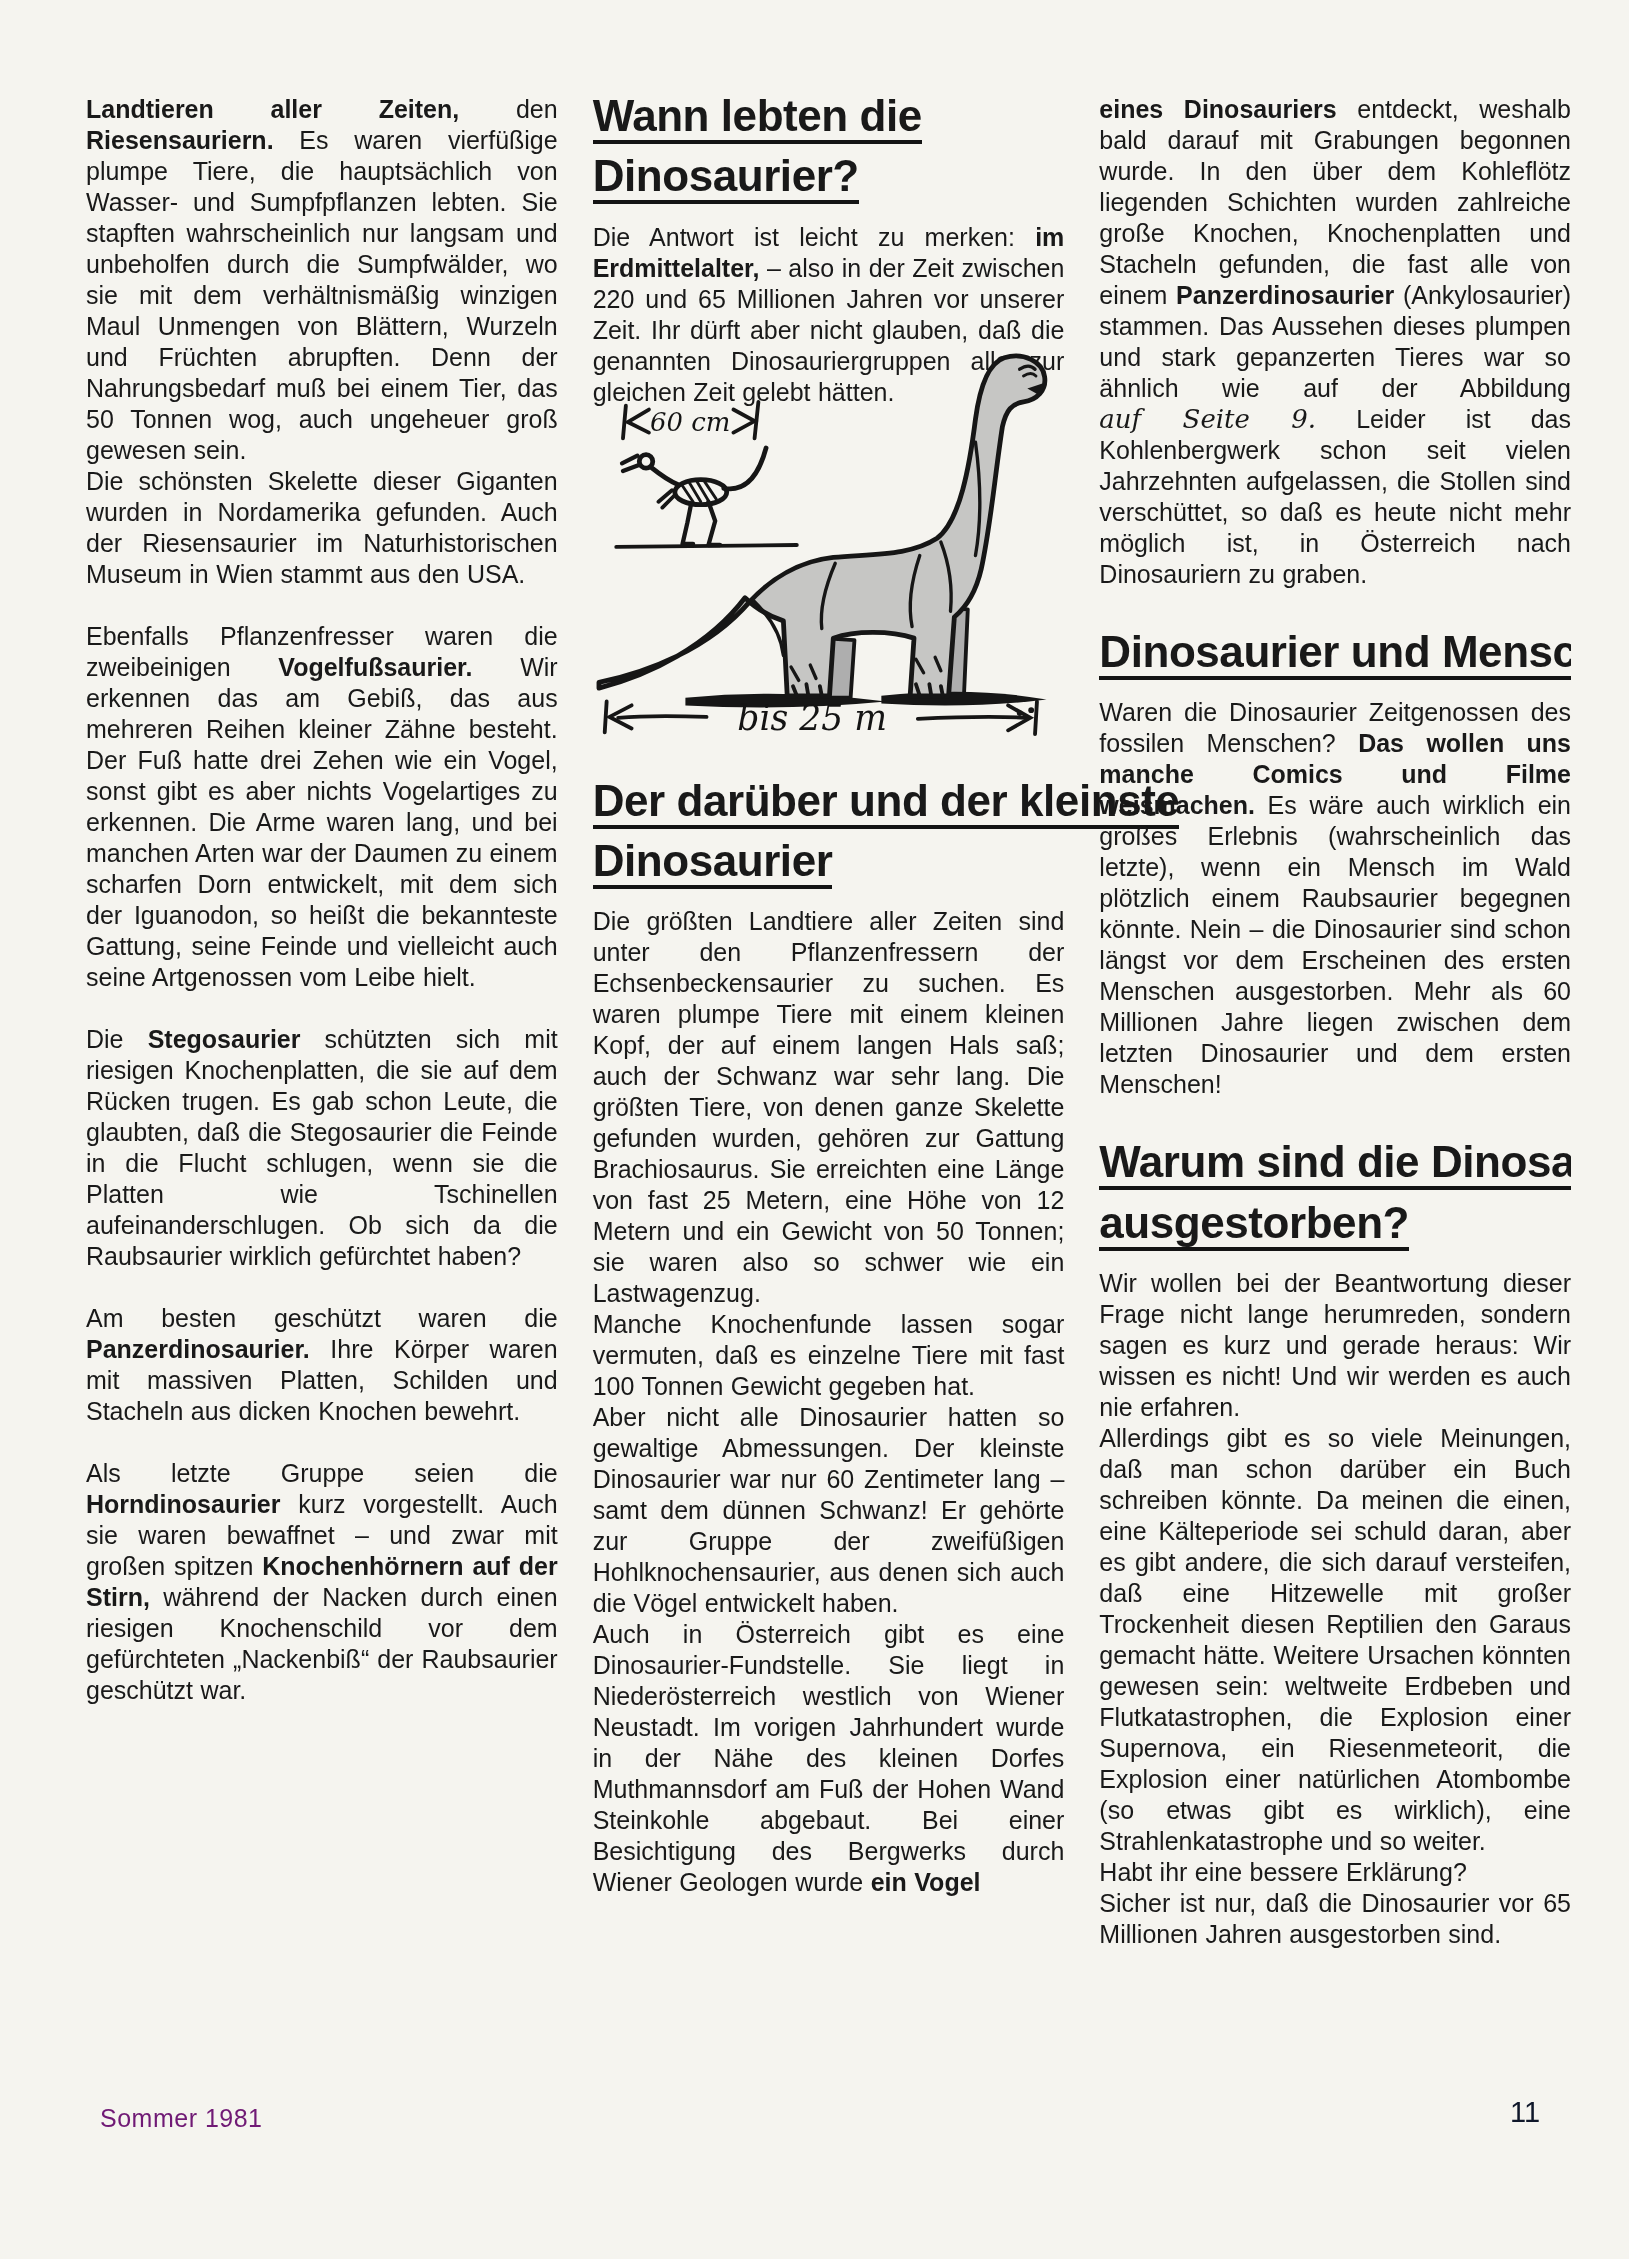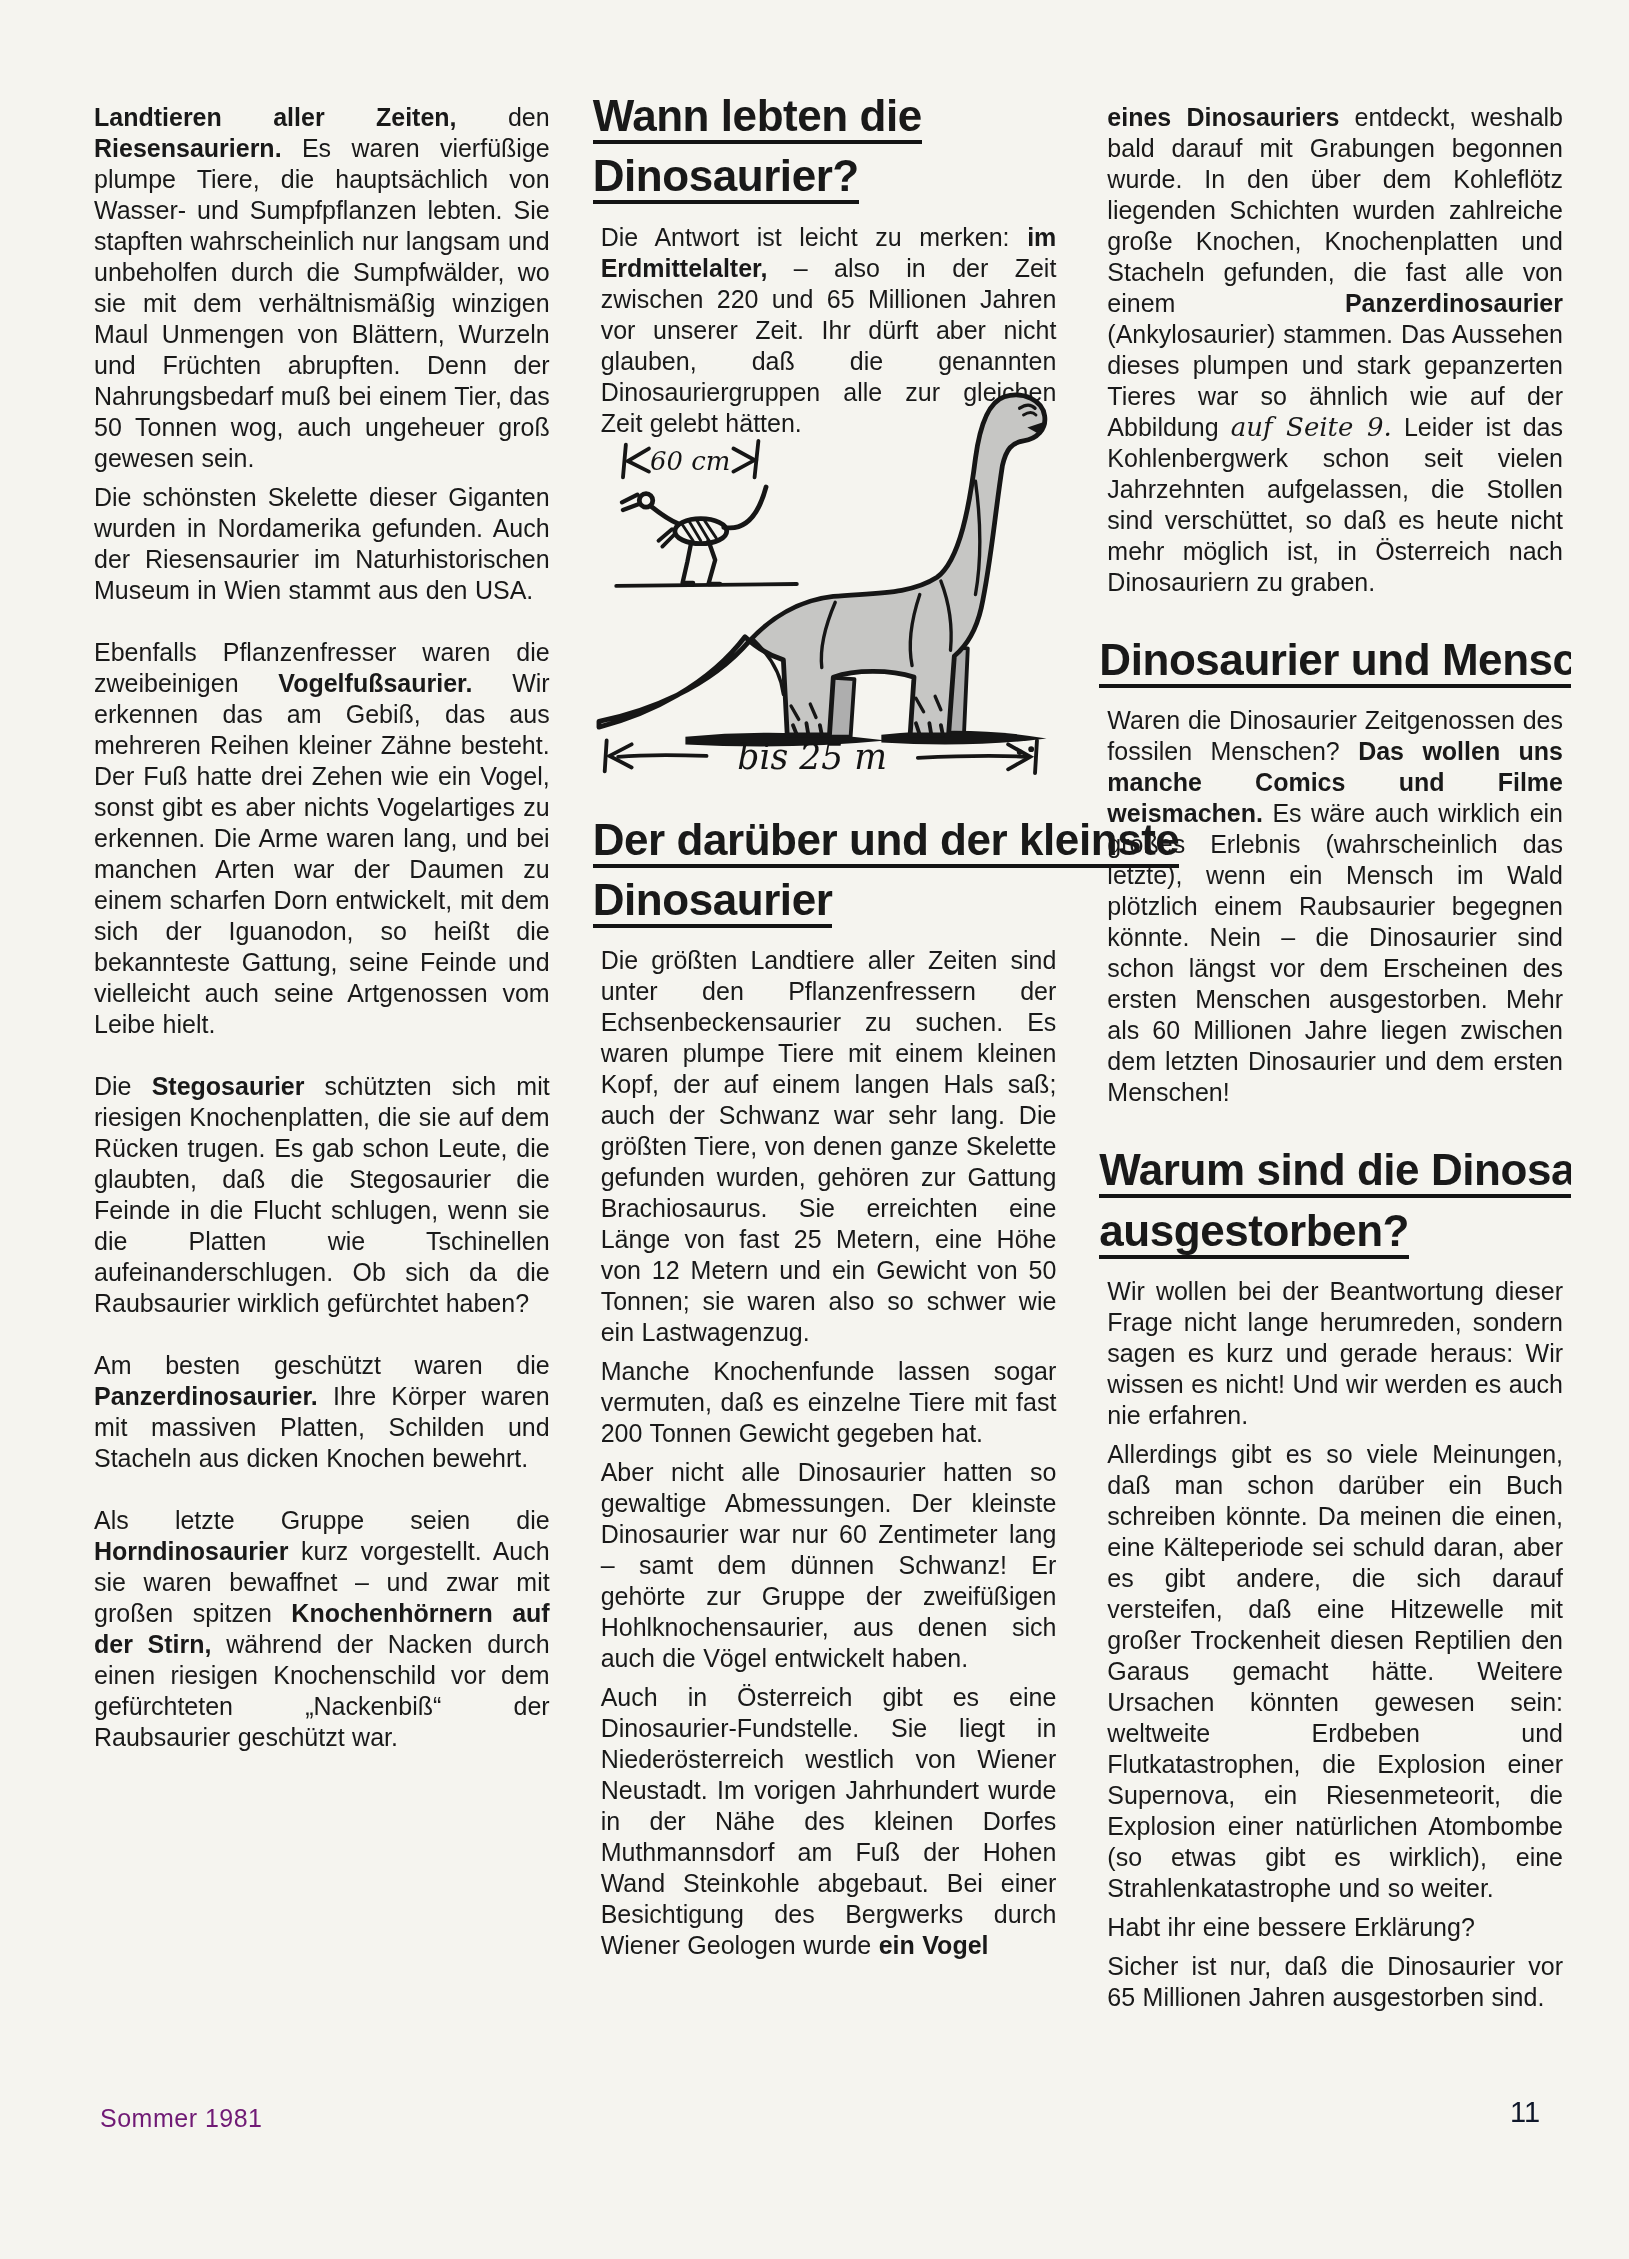--- a/index.html
+++ b/index.html
@@ -12,21 +12,21 @@
     color:#191919;
   }
   .columns{
     position:absolute;left:86px;top:94px;
     width:1485px;height:2027px;
     display:flex;gap:35px;
     overflow:hidden;
   }
   .col{flex:1 1 0;min-width:0;}
   .col p{
-    margin:8px;
+    margin:0;
     font-size:25px;line-height:31px;
     text-align:justify;
     hyphens:auto;-webkit-hyphens:auto;
     word-spacing:0.02em;
   }
   .col p.gap{margin-top:31px;}
   .col p b{font-weight:bold;}
   .hw{
     font-family:"DejaVu Serif", serif;
     font-style:italic;
@@ -178,21 +178,21 @@
             <text class="figlabel lbl-large" x="228" y="396" text-anchor="middle">bis 25 m</text>
           </g>
         </svg>
       </figure>
 
       <h2>
         <span class="hline">Der darüber und der kleinste</span>
         <span class="hline">Dinosaurier</span>
       </h2>
       <p><span>Die größten Landtiere aller Zeiten sind unter den Pflanzenfressern der Echsenbeckensaurier zu suchen. Es waren plumpe Tiere mit einem kleinen Kopf, der auf einem langen Hals saß; auch der Schwanz war sehr lang. Die größten Tiere, von denen ganze Skelette gefunden wurden, gehören zur Gattung Brachiosaurus. Sie erreichten eine Länge von fast 25 Metern, eine Höhe von 12 Metern und ein Gewicht von 50 Tonnen; sie waren also so schwer wie ein Lastwagenzug.</span></p>
-      <p><span>Manche Knochenfunde lassen sogar vermuten, daß es einzelne Tiere mit fast 200 Tonnen Gewicht gegeben hat.</span></p>
+      <p><span>Manche Knochenfunde lassen sogar vermuten, daß es einzelne Tiere mit fast 100 Tonnen Gewicht gegeben hat.</span></p>
       <p><span>Aber nicht alle Dinosaurier hatten so gewaltige Abmessungen. Der kleinste Dinosaurier war nur 60 Zentimeter lang – samt dem dünnen Schwanz! Er gehörte zur Gruppe der zweifüßigen Hohlknochensaurier, aus denen sich auch die Vögel entwickelt haben.</span></p>
 
       <p><span>Auch in Österreich gibt es eine Dinosaurier-Fundstelle. Sie liegt in Niederösterreich westlich von Wiener Neustadt. Im vorigen Jahrhundert wurde in der Nähe des kleinen Dorfes Muthmannsdorf am Fuß der Hohen Wand Steinkohle abgebaut. Bei einer Besichtigung des Bergwerks durch Wiener Geologen wurde </span><b>ein Vogel</b></p>
     </div>
 
     <div class="col">
       <p><b>eines Dinosauriers</b><span> entdeckt, weshalb bald darauf mit Grabungen begonnen wurde. In den über dem Kohleflötz liegenden Schichten wurden zahlreiche große Knochen, Knochenplatten und Stacheln gefunden, die fast alle von einem </span><b>Panzerdinosaurier</b><span> (Ankylosaurier) stammen. Das Aussehen dieses plumpen und stark gepanzerten Tieres war so ähnlich wie auf der Abbildung </span><span class="hw">auf Seite 9.</span><span> Leider ist das Kohlenbergwerk schon seit vielen Jahrzehnten aufgelassen, die Stollen sind verschüttet, so daß es heute nicht mehr möglich ist, in Österreich nach Dinosauriern zu graben.</span></p>
 
       <h2>
         <span class="hline">Dinosaurier und Mensch</span>

